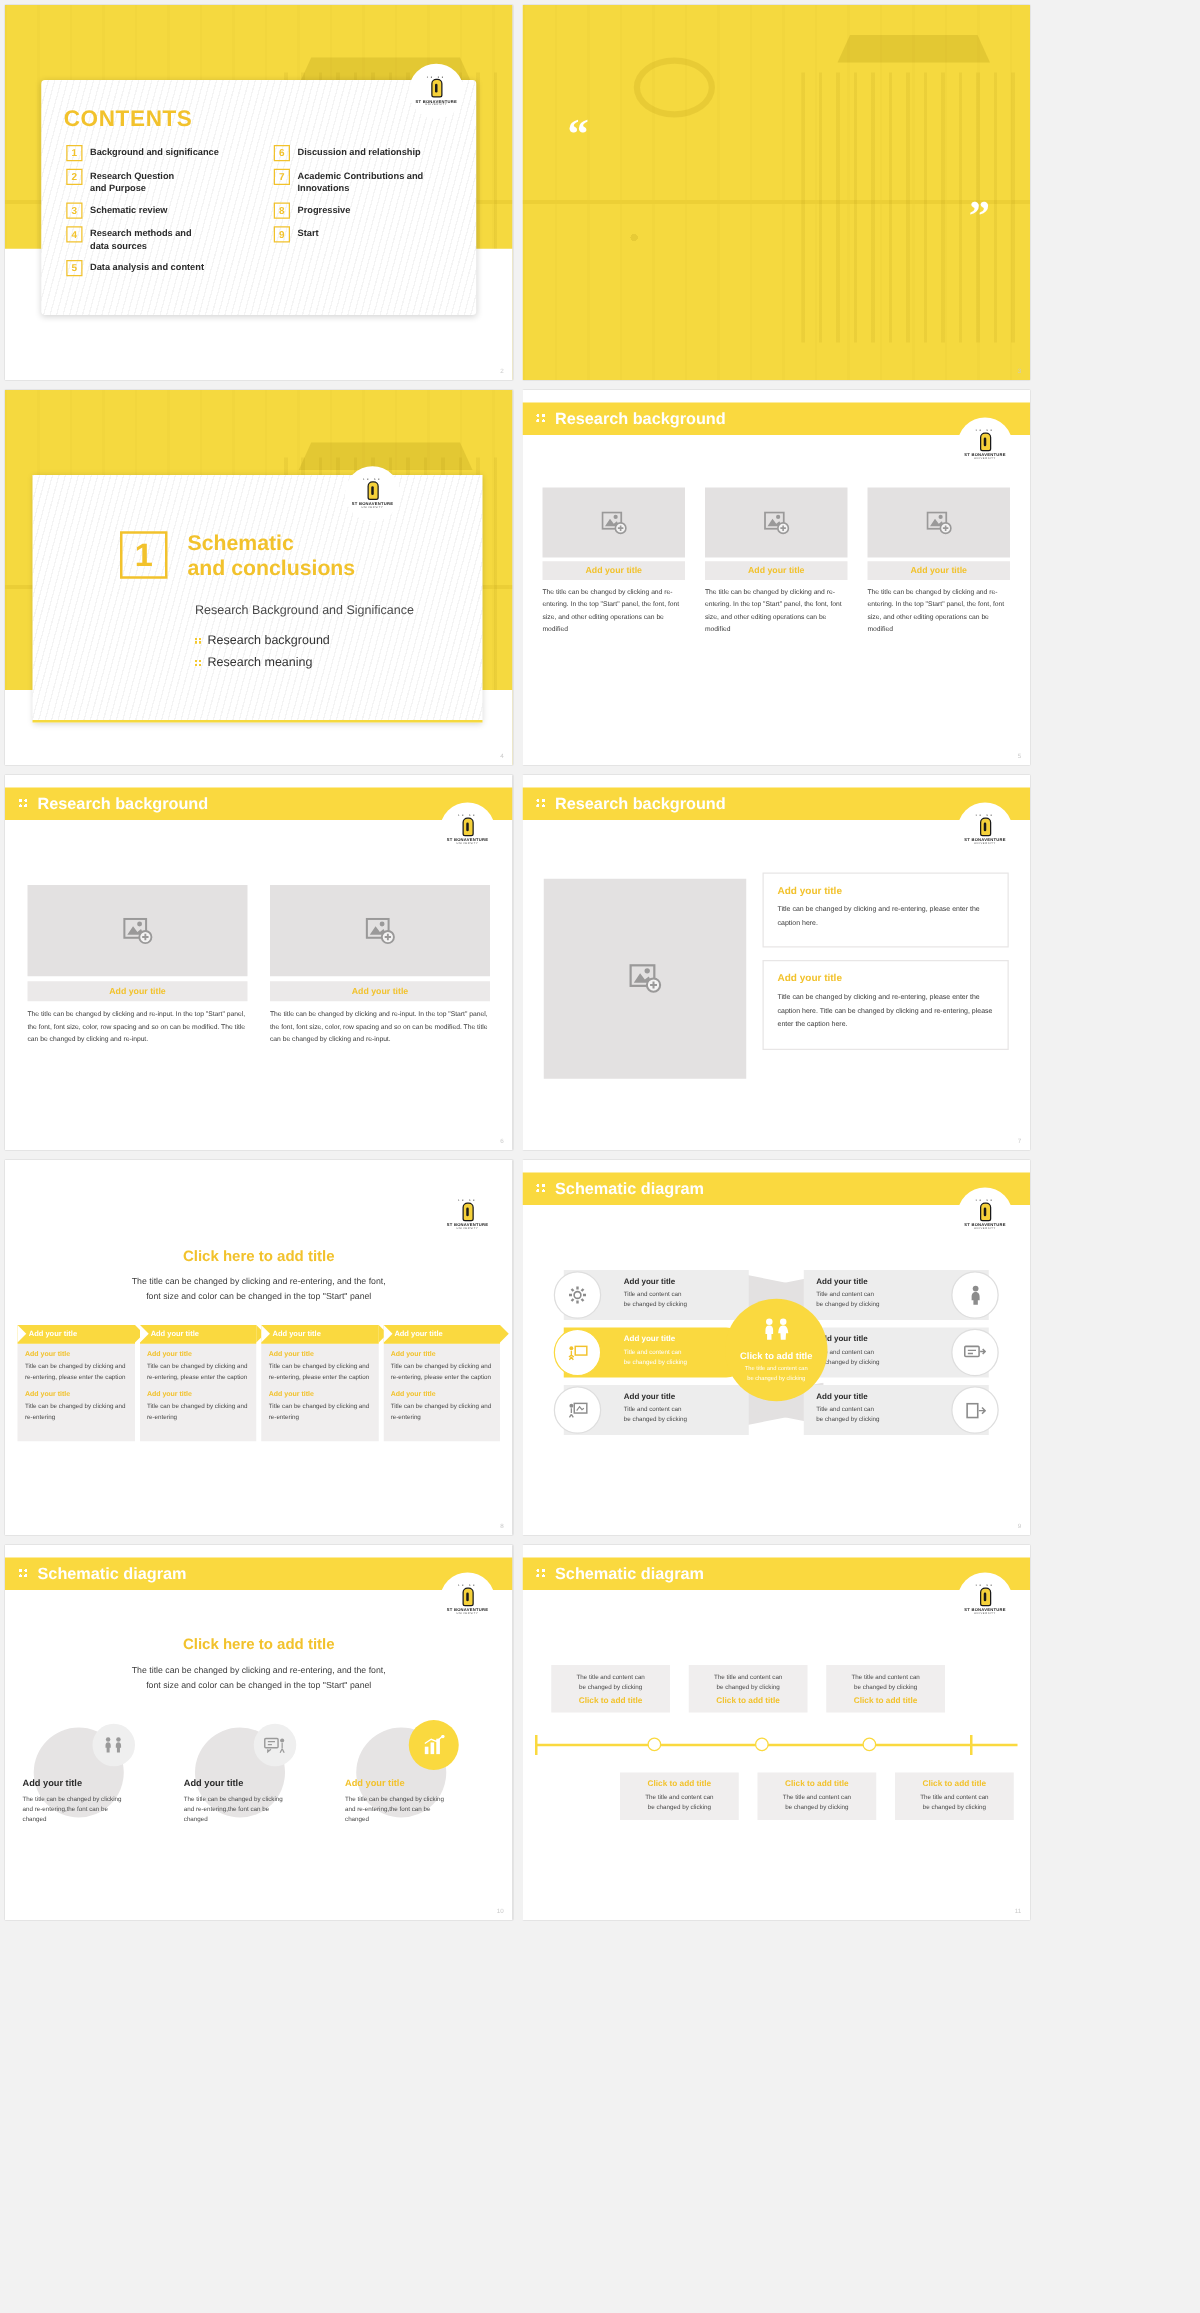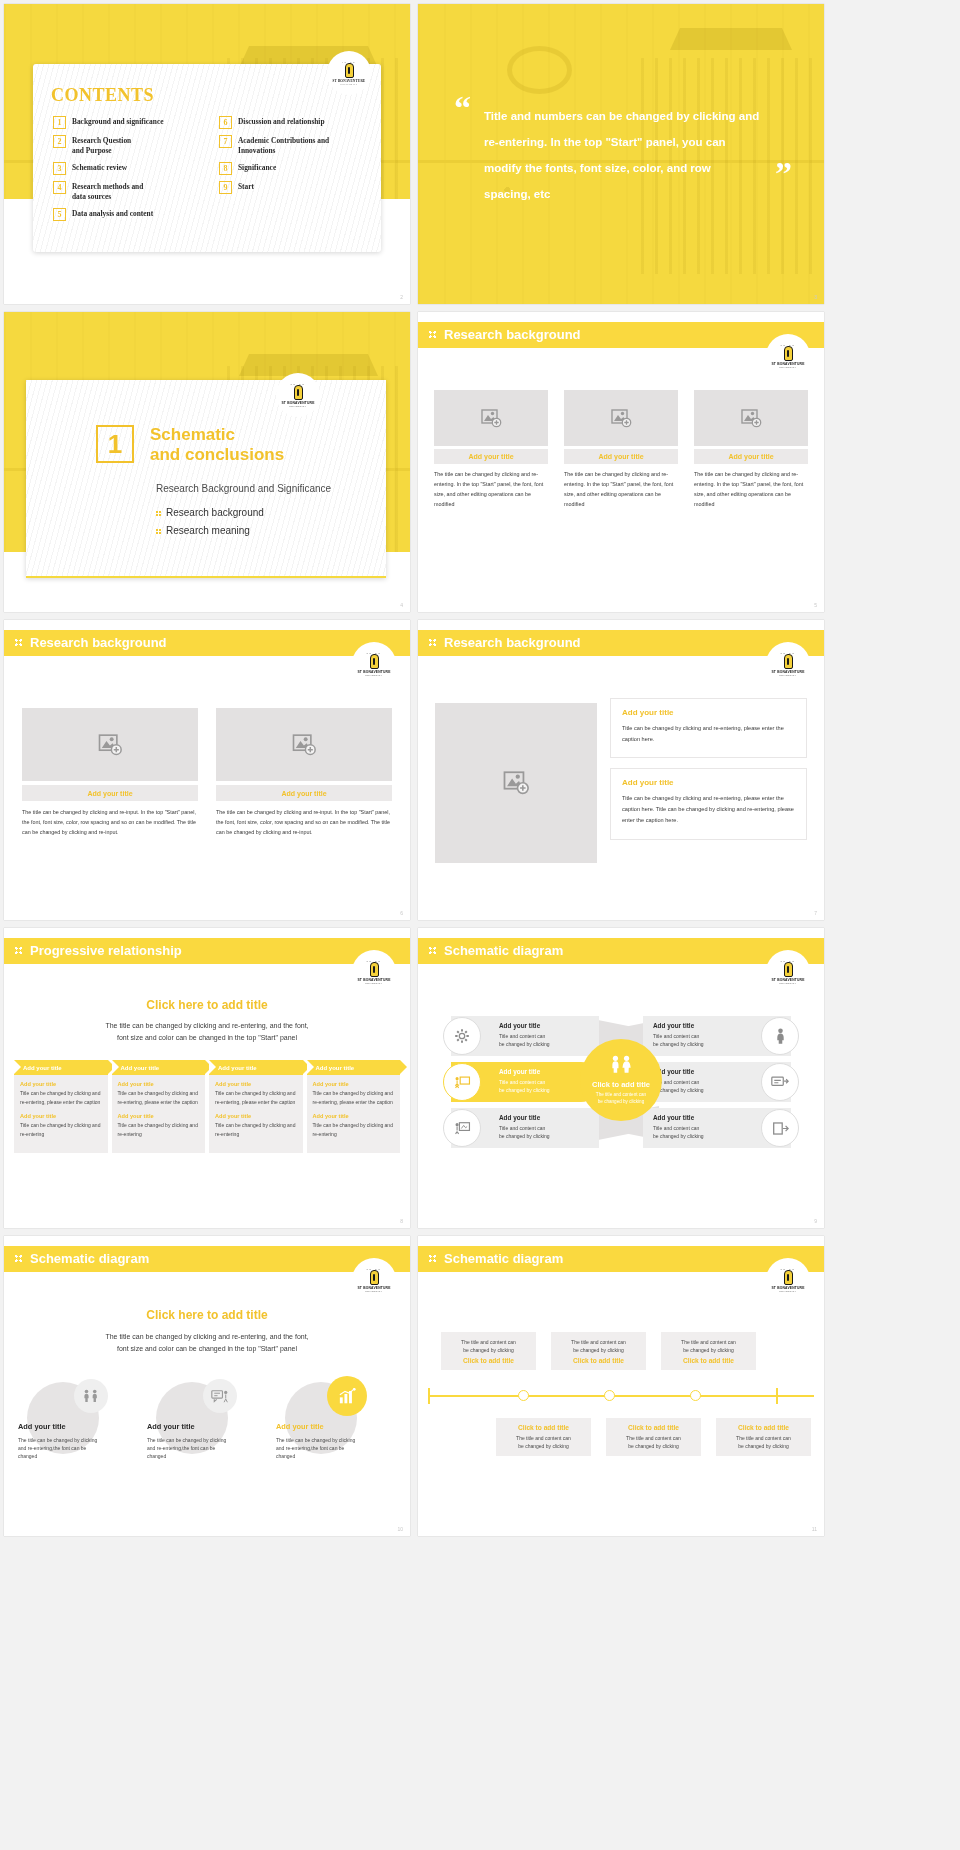--- a/index.html
+++ b/index.html
@@ -118,21 +118,21 @@
 <body>
 
 <div class="grid">
 
   <div class="slide">
     <div class="ybg"></div>
     <div class="bldg"></div>
     <div class="roof"></div>
     <div class="bldg2"></div>
     <div style="position:absolute;left:0;bottom:0;width:100%;height:105px;background:#fff;"></div>
-    <div class="card" style="left:29px;top:60px;width:348px;height:188px;border-radius:3px;font-family:Liberation Serif, serif;">
+    <div class="card" style="left:29px;top:60px;width:348px;height:188px;border-radius:3px;">
       <div class="wave"></div>
       <div style="position:absolute;left:18px;top:21px;font-size:18px;font-weight:bold;color:#f2c22c;letter-spacing:.5px;">CONTENTS</div>
       <div style="position:absolute;left:20px;top:52px;width:145px;">
         <div class="citem">
           <span class="num">1</span>
           <span class="l">Background and significance</span>
           </div>
         <div class="citem">
           <span class="num">2</span>
           <span class="l" style="white-space:pre-line">Research Question
@@ -157,21 +157,21 @@
           <span class="num">6</span>
           <span class="l">Discussion and relationship</span>
           </div>
         <div class="citem">
           <span class="num">7</span>
           <span class="l" style="white-space:pre-line">Academic Contributions and
 Innovations</span>
           </div>
         <div class="citem">
           <span class="num">8</span>
-          <span class="l">Significance</span>
+          <span class="l">Progressive</span>
           </div>
         <div class="citem">
           <span class="num">9</span>
           <span class="l">Start</span>
           </div>
       </div>
       <div class="logo-badge" style="right:10px;top:-13px;">
         <div class="yr">18   58</div>
         <div class="shield"></div>
         <div class="nm">ST BONAVENTURE</div>
@@ -181,21 +181,20 @@
     <div class="pg">2</div>
   </div>
 
   <div class="slide">
     <div class="ybg"></div>
     <div class="bldg"></div>
     <div class="roof" style="left:62%;top:8%;width:30%;"></div>
     <div class="bldg2"></div>
     <div style="position:absolute;left:22%;top:14%;width:16%;height:16%;border-radius:50%;border:5px solid rgba(160,130,0,.15);"></div>
     <div class="qmark" style="position:absolute;left:36px;top:94px;font-size:34px;line-height:20px;">“</div>
-    <div style="position:absolute;left:66px;top:100px;width:276px;font-size:11.5px;line-height:2.25;color:#fff;font-weight:bold;">Title and numbers can be changed by clicking and re-entering. In the top "Start" panel, you can modify the fonts, font size, color, and row spacing, etc</div>
     <div class="qmark" style="position:absolute;right:32px;top:160px;font-size:34px;line-height:20px;">”</div>
     <div class="pg">3</div>
   </div>
 
   <div class="slide">
     <div class="ybg"></div>
     <div class="bldg"></div>
     <div class="roof"></div>
     <div class="bldg2"></div>
     <div style="position:absolute;left:0;bottom:0;width:100%;height:60px;background:#fff;"></div>
@@ -349,24 +348,20 @@
       <div style="font-size:5.6px;line-height:2;color:#3b3b3b;">Title can be changed by clicking and re-entering, please enter the caption here.</div>
     </div>
     <div style="position:absolute;left:192px;top:148px;right:17px;border:1px solid #e8e6e6;padding:9px 11px 12px;">
       <div style="color:#f2c22c;font-weight:bold;font-size:8px;margin-bottom:6px;">Add your title</div>
       <div style="font-size:5.6px;line-height:2;color:#3b3b3b;">Title can be changed by clicking and re-entering, please enter the caption here. Title can be changed by clicking and re-entering, please enter the caption here.</div>
     </div>
     <div class="pg">7</div>
   </div>
 
   <div class="slide">
-    <div class="hdrbar">
-      <div class="dots"></div>
-      <div class="ht">Progressive relationship</div>
-    </div>
     <div class="logo-badge hdr-logo">
       <div class="yr">18   58</div>
       <div class="shield"></div>
       <div class="nm">ST BONAVENTURE</div>
       <div class="sub">UNIVERSITY</div>
     </div>
     <div style="position:absolute;left:0;top:70px;width:100%;text-align:center;font-size:12px;font-weight:bold;color:#f2c22c;">Click here to add title</div>
     <div style="position:absolute;left:0;top:92px;width:100%;text-align:center;font-size:7px;line-height:1.75;color:#3b3b3b;white-space:pre-line;">The title can be changed by clicking and re-entering, and the font,
 font size and color can be changed in the top "Start" panel</div>
     <div style="position:absolute;left:10px;top:132px;right:10px;display:flex;gap:4px;">

